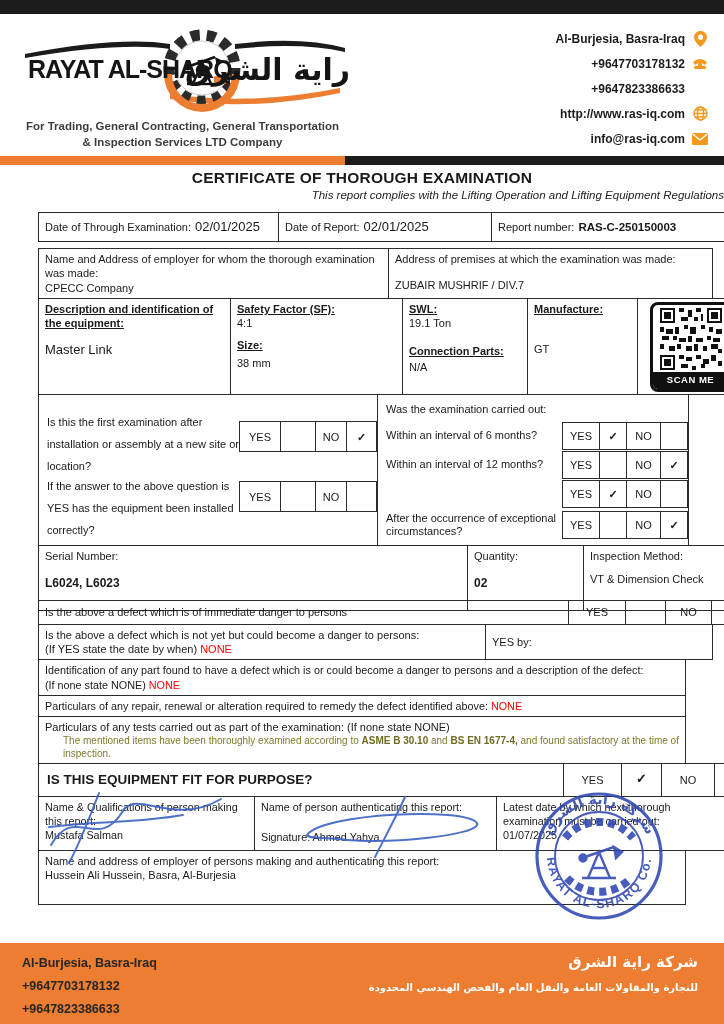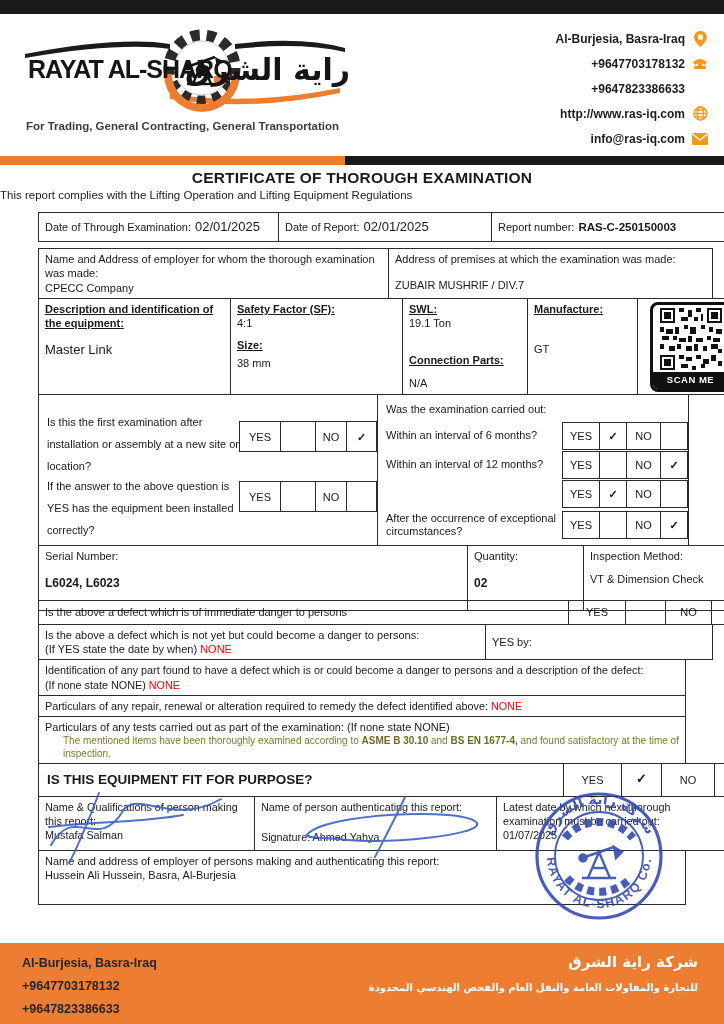--- a/index.html
+++ b/index.html
@@ -12,21 +12,21 @@
            font-weight:700;color:#3d3d3d;font-size:11.5px;line-height:1.35;}
   .contacts{position:absolute;right:16px;top:26px;width:240px;}
   .contact-row{display:flex;justify-content:flex-end;align-items:center;gap:7px;height:25px;
                font-size:12px;font-weight:600;color:#1c1c1c;}
   .cicon{width:16px;height:16px;flex:0 0 16px;display:flex;align-items:center;justify-content:center;}
   .divider{position:absolute;top:156px;left:0;width:724px;height:9px;}
   .divider .dv-orange{position:absolute;left:0;top:0;width:345px;height:9px;background:#ED7D31;}
   .divider .dv-dark{position:absolute;left:345px;top:0;width:379px;height:9px;background:#1b1b1b;}
   .title{position:absolute;top:169px;left:0;width:724px;text-align:center;
          font-size:15.5px;font-weight:700;letter-spacing:.2px;}
-  .subtitle{position:absolute;top:189px;left:0;width:724px;text-align:left;font-size:11.5px;color:#222;}
+  .subtitle{position:absolute;top:189px;left:0;width:724px;text-align:right;font-size:11.5px;color:#222;font-style:italic;}
   
   table{border-collapse:collapse;table-layout:fixed;}
   td{border:1px solid #2b2b2b;vertical-align:top;padding:3px 6px;font-size:11px;line-height:1.3;}
   .tstack{margin-top:-1px;}
   .dates{position:absolute;top:212px;left:38px;width:648px;}
   .dates td{height:22px;vertical-align:middle;white-space:nowrap;overflow:hidden;}
   .dval{font-size:13px;margin-left:4px;}
   .bval{font-weight:700;font-size:11.5px;margin-left:4px;}
   .block1{position:absolute;top:248px;left:38px;width:648px;}
   .block2{position:absolute;top:600px;left:38px;width:648px;}
@@ -87,20 +87,21 @@
         <circle cx="-14" cy="-1" r="3.4" fill="#111111"></circle>
         <rect x="12" y="8" width="12" height="8" rx="1" fill="#ED7D31"></rect>
       </g>
 
       <text x="18" y="60" font-size="25" font-weight="bold" font-family="Liberation Sans, sans-serif" letter-spacing="-1" fill="#151515">RAYAT AL-SHARQ</text>
       <text x="340" y="62" text-anchor="end" font-size="30" font-weight="bold" font-family="DejaVu Sans, sans-serif" fill="#151515">راية الشرق</text>
     </svg>
   </div>
   <div class="tagline">
     <div>For Trading, General Contracting, General Transportation</div>
+    <div>&amp; Inspection Services LTD Company</div>
   </div>
 
   <div class="contacts">
     <div class="contact-row">
       <span>Al-Burjesia, Basra-Iraq</span>
       <span class="cicon">
         <svg width="13" height="16" viewBox="0 0 13 16">
             <path d="M6.5,0 C10,0 13,2.7 13,6.2 C13,10.3 6.5,16 6.5,16 C6.5,16 0,10.3 0,6.2 C0,2.7 3,0 6.5,0 Z M6.5,3.6 A2.6,2.6 0 1 0 6.5,8.8 A2.6,2.6 0 1 0 6.5,3.6 Z" fill="#F29A1E"></path>
           </svg>
       </span>
@@ -190,22 +191,22 @@
         </td>
         <td style="width:159px">
           <div class="lbl-u">Safety Factor (SF):</div>
           <div>4:1</div>
           <div class="lbl-u" style="margin-top:8px">Size:</div>
           <div style="margin-top:3px">38 mm</div>
         </td>
         <td style="width:112px">
           <div class="lbl-u">SWL:</div>
           <div>19.1 Ton</div>
-          <div class="lbl-u" style="margin-top:23px">Connection Parts:</div>
-          <div style="margin-top:8px">N/A</div>
+          <div class="lbl-u" style="margin-top:14px">Connection Parts:</div>
+          <div style="margin-top:1px">N/A</div>
         </td>
         <td style="width:97px">
           <div class="lbl-u">Manufacture:</div>
           <div style="margin-top:26px">GT</div>
         </td>
         <td style="width:101px;padding:2px">
           <div class="qrframe">
             <svg width="62" height="62" viewBox="0 0 29 29" shape-rendering="crispEdges">
               <rect width="29" height="29" fill="#fff"></rect>
               <g fill="#111">

